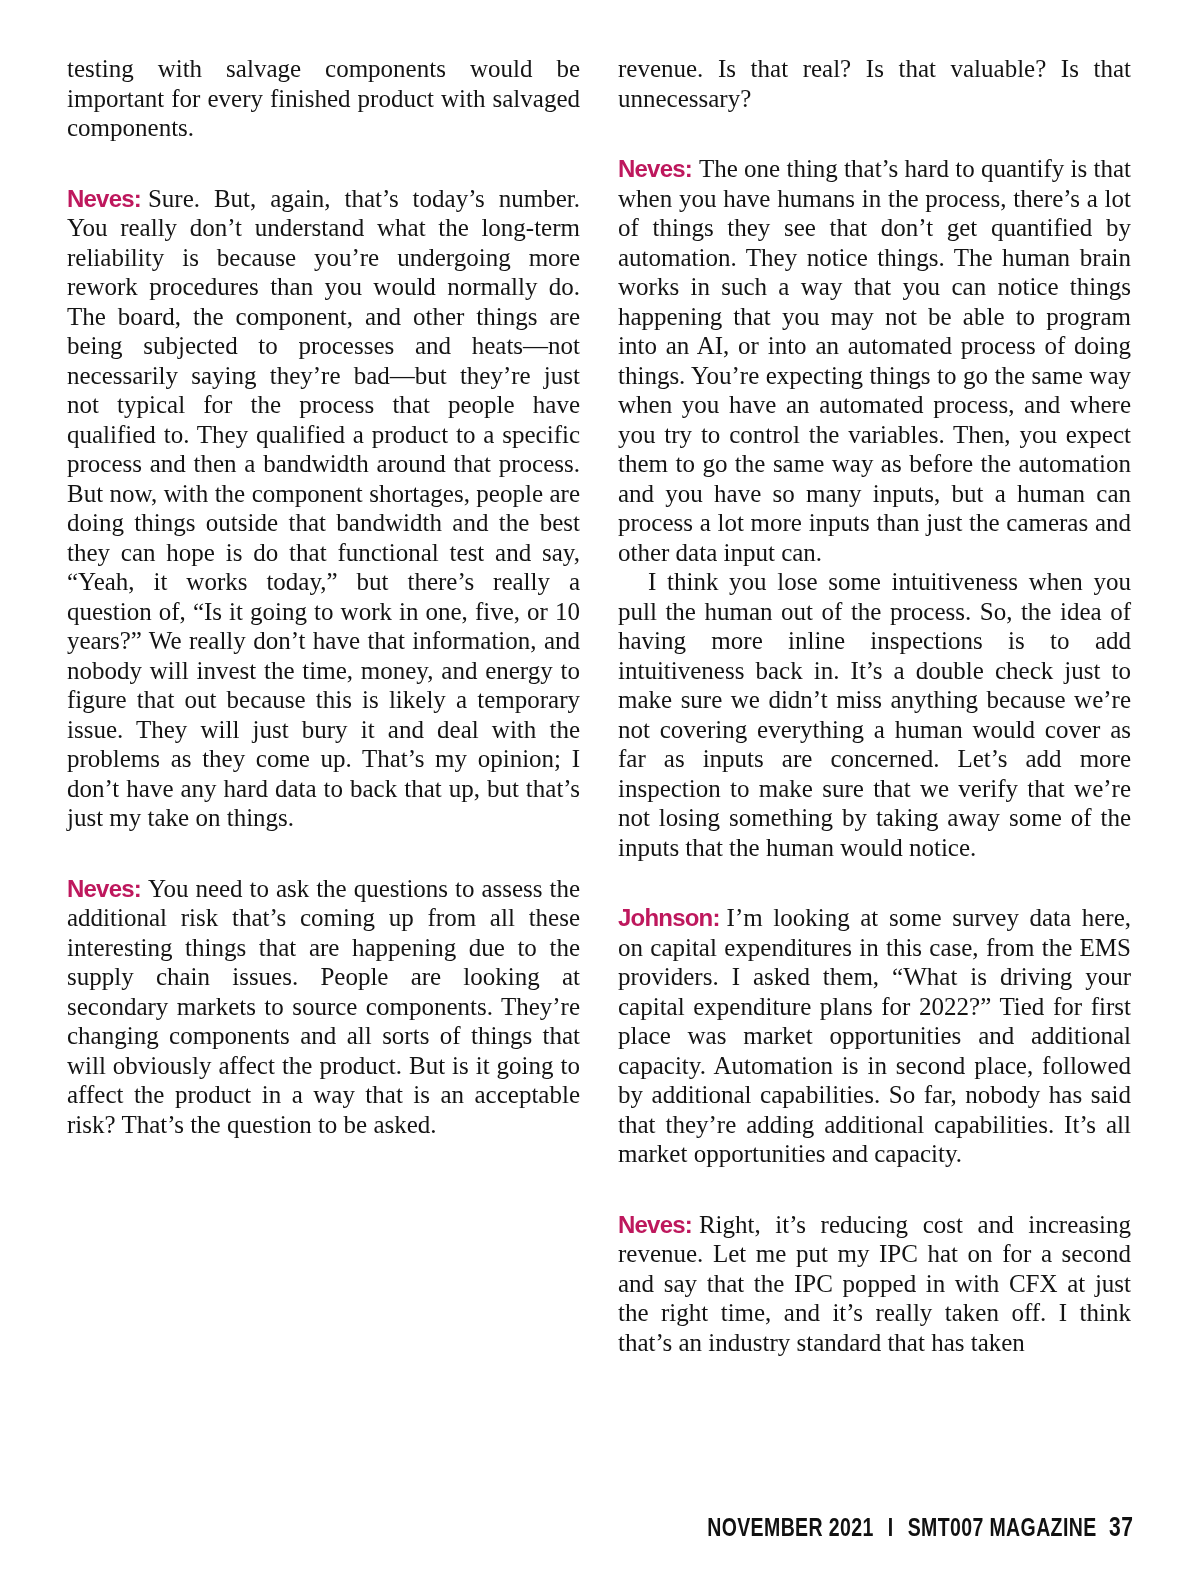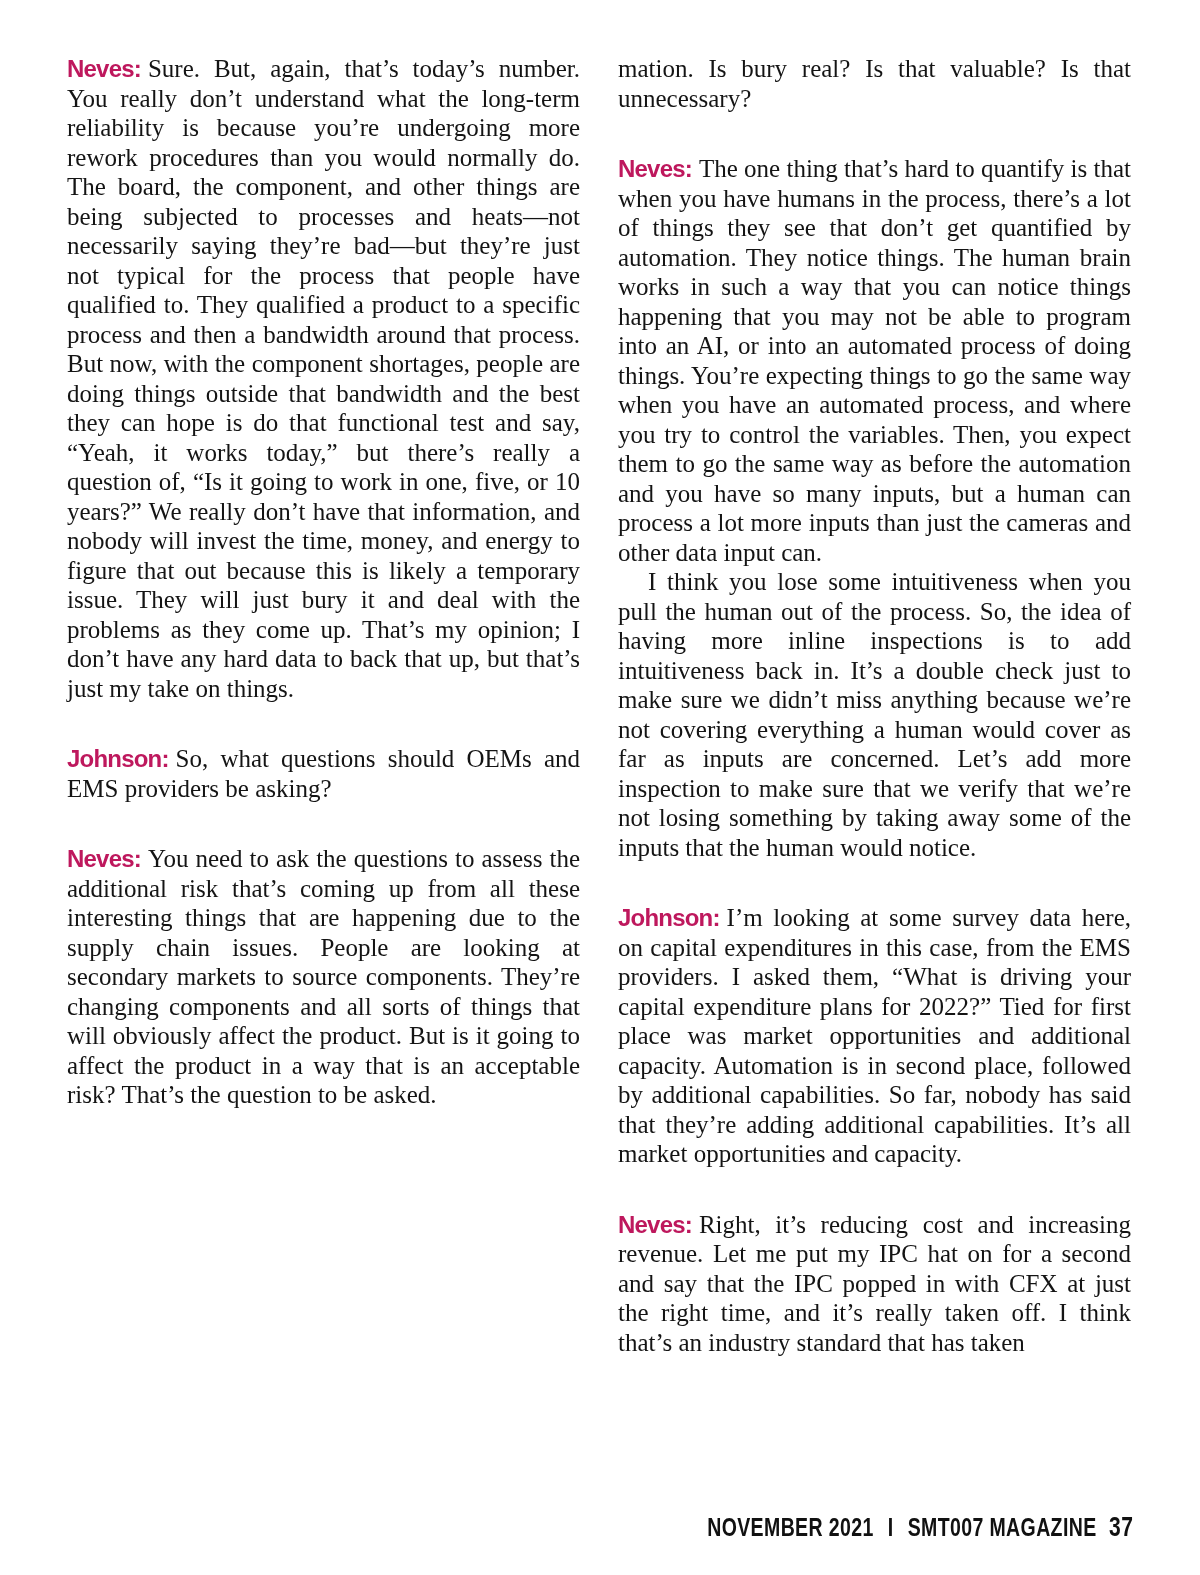--- a/index.html
+++ b/index.html
@@ -76,27 +76,27 @@
   }
 </style>
 </head>
 <body>
 
 <div class="page">
 
   <div class="columns">
 
     <div class="col">
+      <p><span>testing with salvage components would be important for every finished product with salvaged components.</span></p>
       <p><span class="speaker">Neves:</span><span>Sure. But, again, that’s today’s number. You really don’t understand what the long-term reliability is because you’re undergoing more rework procedures than you would normally do. The board, the component, and other things are being subjected to processes and heats—not necessarily saying they’re bad—but they’re just not typical for the process that people have qualified to. They qualified a product to a specific process and then a bandwidth around that process. But now, with the component shortages, people are doing things outside that bandwidth and the best they can hope is do that functional test and say, “Yeah, it works today,” but there’s really a question of, “Is it going to work in one, five, or 10 years?” We really don’t have that information, and nobody will invest the time, money, and energy to figure that out because this is likely a temporary issue. They will just bury it and deal with the problems as they come up. That’s my opinion; I don’t have any hard data to back that up, but that’s just my take on things.</span></p>
-      <p><span class="speaker">Johnson:</span><span>So, what questions should OEMs and EMS providers be asking?</span></p>
       <p><span class="speaker">Neves:</span><span>You need to ask the questions to assess the additional risk that’s coming up from all these interesting things that are happening due to the supply chain issues. People are looking at secondary markets to source components. They’re changing components and all sorts of things that will obviously affect the product. But is it going to affect the product in a way that is an acceptable risk? That’s the question to be asked.</span></p>
     </div>
 
     <div class="col">
-      <p><span>mation. Is bury real? Is that valuable? Is that unnecessary?</span></p>
+      <p><span>revenue. Is that real? Is that valuable? Is that unnecessary?</span></p>
       <p class="tight"><span class="speaker">Neves:</span><span>The one thing that’s hard to quantify is that when you have humans in the process, there’s a lot of things they see that don’t get quantified by automation. They notice things. The human brain works in such a way that you can notice things happening that you may not be able to program into an AI, or into an automated process of doing things. You’re expecting things to go the same way when you have an automated process, and where you try to control the variables. Then, you expect them to go the same way as before the automation and you have so many inputs, but a human can process a lot more inputs than just the cameras and other data input can.</span></p>
       <p class="indent"><span>I think you lose some intuitiveness when you pull the human out of the process. So, the idea of having more inline inspections is to add intuitiveness back in. It’s a double check just to make sure we didn’t miss anything because we’re not covering everything a human would cover as far as inputs are concerned. Let’s add more inspection to make sure that we verify that we’re not losing something by taking away some of the inputs that the human would notice.</span></p>
       <p><span class="speaker">Johnson:</span><span>I’m looking at some survey data here, on capital expenditures in this case, from the EMS providers. I asked them, “What is driving your capital expenditure plans for 2022?” Tied for first place was market opportunities and additional capacity. Automation is in second place, followed by additional capabilities. So far, nobody has said that they’re adding additional capabilities. It’s all market opportunities and capacity.</span></p>
       <p class="last"><span class="speaker">Neves:</span><span>Right, it’s reducing cost and increasing revenue. Let me put my IPC hat on for a second and say that the IPC popped in with CFX at just the right time, and it’s really taken off. I think that’s an industry standard that has taken</span></p>
     </div>
 
   </div>
 
   <div class="footer">
     <span>NOVEMBER 2021</span><span class="sep">I</span><span>SMT007 MAGAZINE</span><span class="pagenum">37</span>

